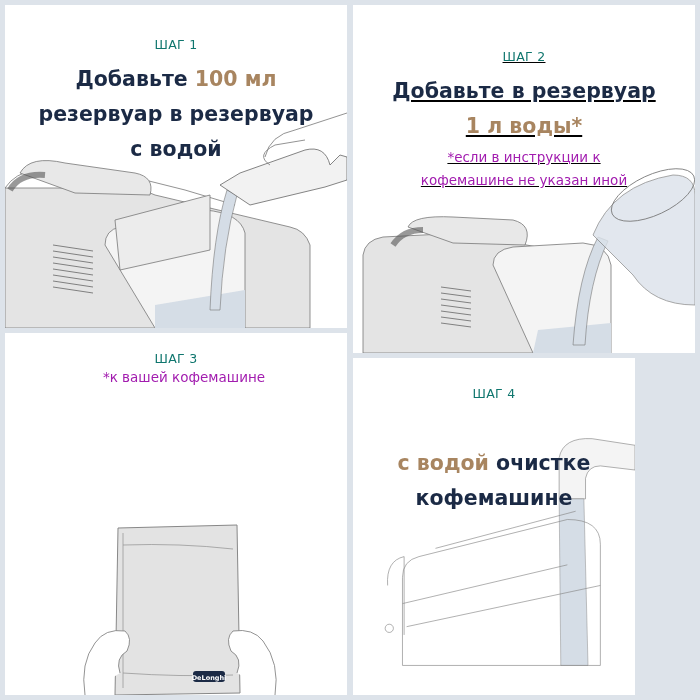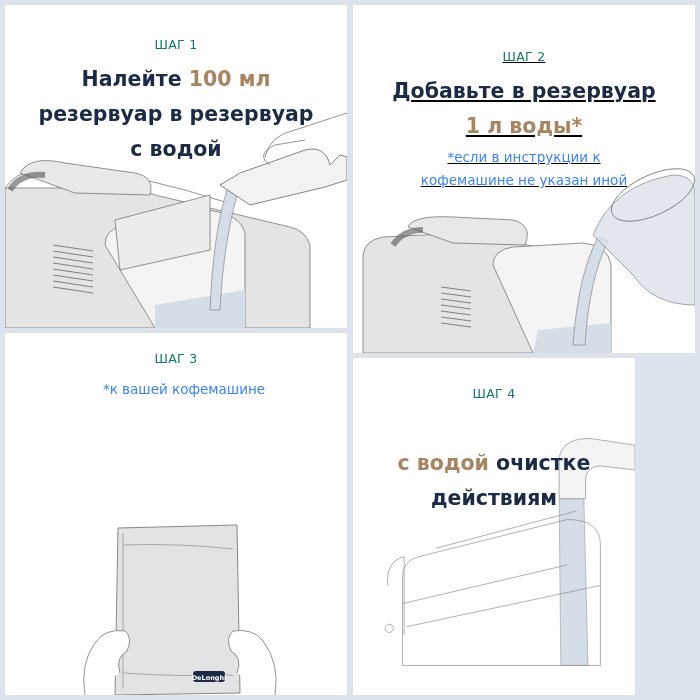--- a/index.html
+++ b/index.html
@@ -10,21 +10,21 @@
   .panel { position: absolute; background: #ffffff; overflow: hidden; }
   #p1 { left: 5px; top: 5px; width: 342px; height: 323px; }
   #p2 { left: 353px; top: 5px; width: 342px; height: 348px; }
   #p3 { left: 5px; top: 333px; width: 342px; height: 362px; }
   #p4 { left: 353px; top: 358px; width: 282px; height: 337px; }
   .illus { position: absolute; left: 0; top: 0; width: 100%; height: 100%; z-index: 1; }
   .text { position: absolute; left: 0; right: 0; text-align: center; z-index: 2; }
   .step { font-size: 12.5px; color: #0f766e; letter-spacing: 0.3px; font-family: "DejaVu Sans", sans-serif; }
   .title { font-weight: bold; font-size: 20.5px; line-height: 35px; color: #1b2a45; margin-top: 10px; }
   .title .acc { color: #a88560; text-align: right; }
-  .note { font-size: 13.5px; line-height: 23px; color: #3b82f6; }
+  .note { font-size: 13.5px; line-height: 23px; color: #a21caf; }
 </style>
 </head>
 <body>
 
 <div class="panel" id="p1">
   <svg class="illus" viewBox="0 0 342 323">
 
     <path d="M0 183 L0 323 L305 323 L305 240 Q300 225 285 222 L150 190 Q140 185 120 183 Z" fill="#e4e4e4" stroke="#777" stroke-width="0.8"></path>
     <path d="M0 183 Q10 168 30 165 L100 165 L180 185 L230 200" fill="none" stroke="#777" stroke-width="0.8"></path>
 
@@ -48,21 +48,21 @@
 
     <path d="M222 185 Q208 230 205 305 L215 305 Q218 240 232 190 Z" fill="#d5dde6" stroke="#777" stroke-width="0.6"></path>
 
     <path d="M215 180 L235 168 L300 145 Q320 140 325 160 L335 150 L342 152 L342 175 L320 182 L245 200 Z" fill="#f2f2f2" stroke="#666" stroke-width="0.8"></path>
 
     <path d="M260 152 Q265 130 290 125 L342 108 M265 160 Q250 150 270 140 L300 135" fill="none" stroke="#777" stroke-width="0.8"></path>
   </svg>
   <div class="text" style="top:32px;">
     <div class="step">ШАГ 1</div>
     <div class="title">
-      <span>Налейте </span><span class="acc">100 мл</span><br>
+      <span>Добавьте </span><span class="acc">100 мл</span><br>
       <span>резервуар в резервуар</span><br>
       <span>с водой</span>
     </div>
   </div>
 </div>
 
 <div class="panel" id="p2">
   <svg class="illus" viewBox="0 0 342 348">
     <path d="M10 250 Q12 235 30 232 L110 228 L200 245 L200 348 L10 348 Z" fill="#e4e4e4" stroke="#777" stroke-width="0.8"></path>
     <path d="M55 222 Q60 210 100 212 L160 215 Q180 220 172 240 L100 238 Z" fill="#e8e8e8" stroke="#777" stroke-width="0.8"></path>
@@ -105,21 +105,21 @@
     <path d="M118 340 Q175 344 228 342" fill="none" stroke="#999" stroke-width="0.8"></path>
 
     <rect x="188" y="338" width="32" height="11" rx="3" fill="#1b2a45"></rect>
     <text x="204" y="346.5" font-size="6.5" font-weight="bold" fill="#ffffff" text-anchor="middle" font-family="DejaVu Sans, sans-serif">DeLonghi</text>
 
     <path d="M80 362 Q75 330 90 310 Q100 295 120 298 Q128 305 122 318 Q110 325 115 340" fill="#fff" stroke="#777" stroke-width="0.8"></path>
     <path d="M270 362 Q275 330 258 308 Q248 295 228 298 Q220 305 226 318 Q238 325 232 340" fill="#fff" stroke="#777" stroke-width="0.8"></path>
   </svg>
   <div class="text" style="top:18px;">
     <div class="step">ШАГ 3</div>
-    <div class="note" style="margin-top:12px;padding-left:16px;">
+    <div class="note" style="margin-top:0px;padding-left:16px;">
       <div>*к вашей кофемашине</div>
     </div>
   </div>
 </div>
 
 <div class="panel" id="p4">
   <svg class="illus" viewBox="0 0 342 337">
 
     <path d="M250 85 Q255 60 290 62 L342 70 L342 100 L300 95 Q285 95 282 110 L282 135 L250 135 Z" fill="#f4f4f4" stroke="#888" stroke-width="0.8"></path>
 
@@ -128,16 +128,16 @@
     <path d="M60 230 Q60 210 80 205 L260 160 Q300 160 300 190 L300 337 L60 337 Z" fill="none" stroke="#888" stroke-width="0.8"></path>
     <path d="M60 262 L260 215 M65 290 L300 240 M100 195 L270 150" fill="none" stroke="#888" stroke-width="0.8"></path>
     <circle cx="44" cy="292" r="5" fill="none" stroke="#888" stroke-width="0.8"></circle>
     <path d="M42 240 Q40 210 62 205 L62 300" fill="none" stroke="#888" stroke-width="0.8"></path>
   </svg>
   <div class="text" style="top:28px;">
     <div class="step">ШАГ 4</div>
     <div class="title">
       <br>
       <span class="acc">с водой</span><span> очистке</span><br>
-      <span>действиям</span>
+      <span>кофемашине</span>
     </div>
   </div>
 </div>
 
 </body></html>

